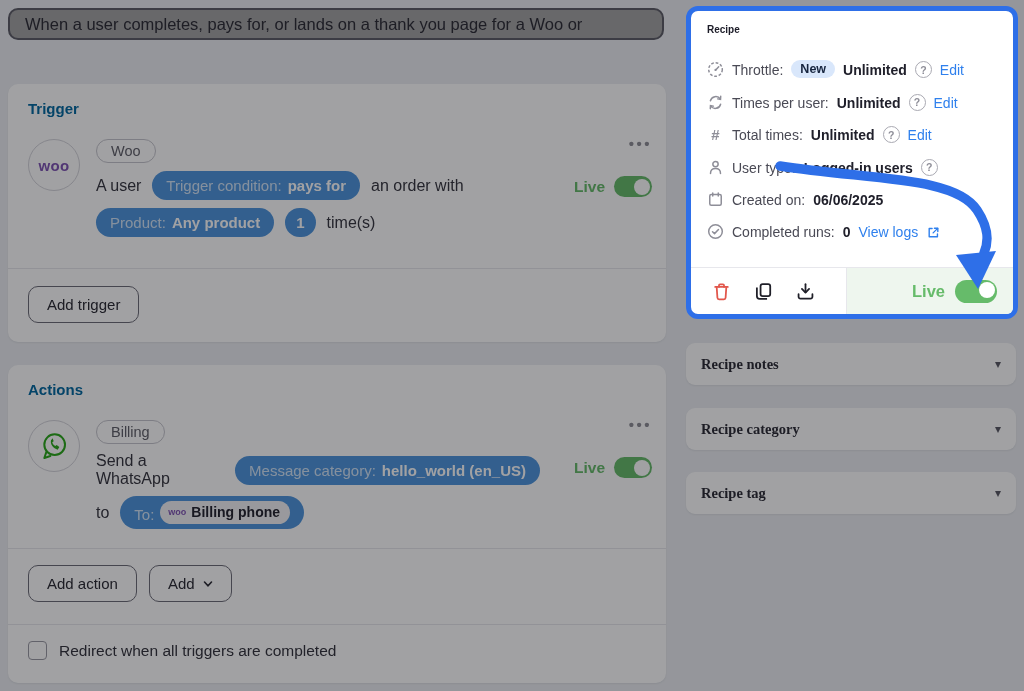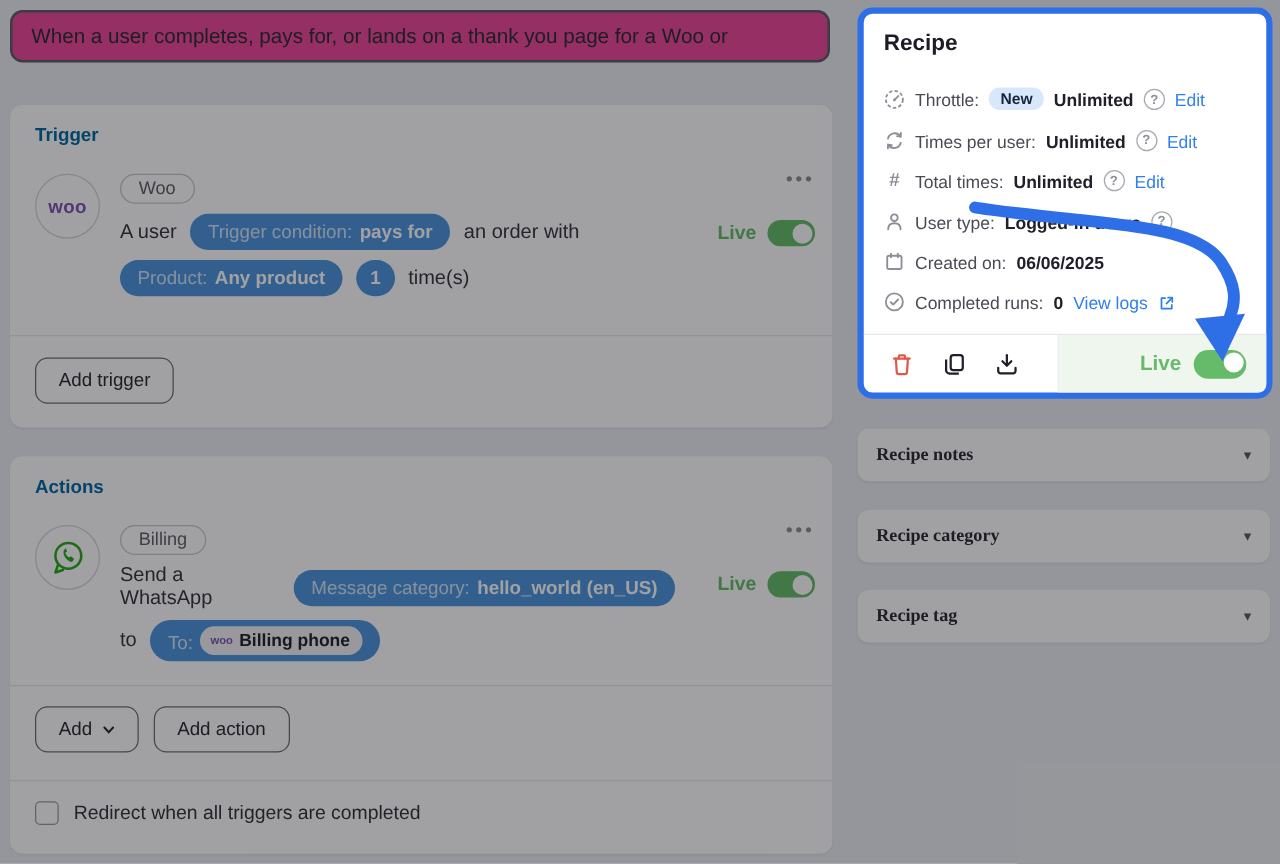--- a/index.html
+++ b/index.html
@@ -37,21 +37,21 @@
   .avatar{width:52px;height:52px;border-radius:50%;border:1.5px solid #d4d4da;background:#fff;
           display:flex;align-items:center;justify-content:center;flex:none;}
   .woo-logo{color:var(--woo);font-weight:800;font-size:15px;letter-spacing:.3px;}
   .sentence-line{display:flex;align-items:center;gap:11px;font-size:16px;color:var(--txt);margin-top:8px;}
   .item{display:flex;gap:16px;margin-top:22px;}
   .item-main{flex:1;}
   .item-side{width:96px;display:flex;flex-direction:column;align-items:flex-end;}
   .live-row{display:flex;align-items:center;gap:9px;margin-top:27px;}
 
   
-  #title-input{position:absolute;left:8px;top:8px;width:656px;height:42px;background:#ec4899;
+  #title-input{position:absolute;left:8px;top:8px;width:656px;height:32px;background:#a3a3a3;
      border:2px solid #5c5c66;border-radius:10px;padding:11px 15px;font-size:16.5px;font-weight:500;
      color:#2c2c35;font-family:inherit;white-space:nowrap;overflow:hidden;}
   #trigger-panel{left:8px;top:84px;width:658px;height:258px;}
   #actions-panel{left:8px;top:365px;width:658px;height:318px;}
   .panel-pad{padding:16px 14px 0 20px;}
   #trigger-divider{top:184px;}
   #add-trigger-row{position:absolute;left:20px;top:202px;}
   #actions-divider-1{top:183px;}
   #actions-btn-row{position:absolute;left:20px;top:200px;display:flex;gap:12px;}
   #actions-divider-2{top:259px;}
@@ -64,21 +64,21 @@
   .inner-chip .chip-val{color:#23232e;font-weight:700;font-size:14px;}
   .chev{display:inline-block;width:10px;height:10px;}
 
   
   #dim-overlay{position:absolute;inset:0;background:rgba(8,8,12,.38);z-index:5;pointer-events:none;}
 
   
   #recipe-box{position:absolute;left:686px;top:6px;width:332px;height:313px;background:#fff;
      border:5px solid var(--blue);border-radius:12px;z-index:10;}
   #recipe-box .inner{padding:13px 16px 0 16px;}
-  #recipe-heading{font-size:18px;font-weight:700;color:#1c1c28;margin-bottom:11px;}
+  #recipe-heading{font-size:10px;font-weight:700;color:#1c1c28;margin-bottom:11px;}
   .r-row{display:flex;align-items:flex-end;gap:8px;height:32.4px;font-size:14px;color:#4a4a55;white-space:nowrap;}
   .r-row .ricon{width:17px;display:flex;justify-content:center;flex:none;color:var(--gray);}
   .r-row .val{font-weight:700;color:#20202b;}
   .badge{background:#d9e7fb;color:#17253f;font-weight:700;font-size:12.5px;border-radius:10px;
      padding:2px 9px;}
   .help{width:17px;height:17px;border:1.4px solid #a9a9b2;border-radius:50%;color:#8e8e98;
      font-size:10.5px;font-weight:700;display:inline-flex;align-items:center;justify-content:center;flex:none;cursor:pointer;}
   .r-link{color:var(--link);font-size:14px;text-decoration:none;cursor:pointer;}
   .hash-glyph{font-size:15px;font-weight:600;color:var(--gray);}
   #recipe-footer{position:absolute;left:0;right:0;bottom:0;height:47px;border-top:1px solid var(--border);
@@ -183,27 +183,27 @@
         <span class="ellipsis"></span>
         <div class="live-row">
           <span class="live-lbl">Live</span>
           <span class="toggle"></span>
         </div>
       </div>
     </div>
   </div>
   <div class="panel-divider" id="actions-divider-1"></div>
   <div id="actions-btn-row">
+    <button class="btn">Add action</button>
     <button class="btn">
       <span>Add</span>
       <svg class="chev" viewBox="0 0 10 10" fill="none" stroke="#2a2a33" stroke-width="1.6" stroke-linecap="round">
           <path d="M1.5 3 L5 6.8 L8.5 3"></path>
         </svg>
     </button>
-    <button class="btn">Add action</button>
   </div>
   <div class="panel-divider" id="actions-divider-2"></div>
   <div id="redirect-row">
     <span class="checkbox"></span>
     <span id="redirect-label">Redirect when all triggers are completed</span>
   </div>
 </div>
 
 <div id="dim-overlay"></div>
 

